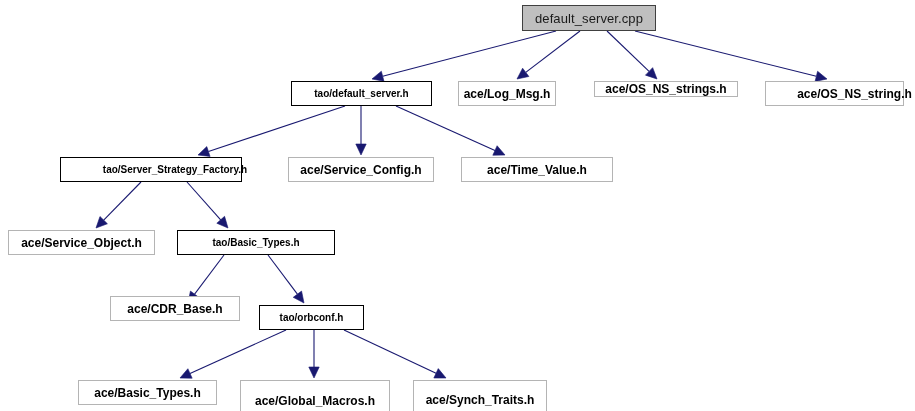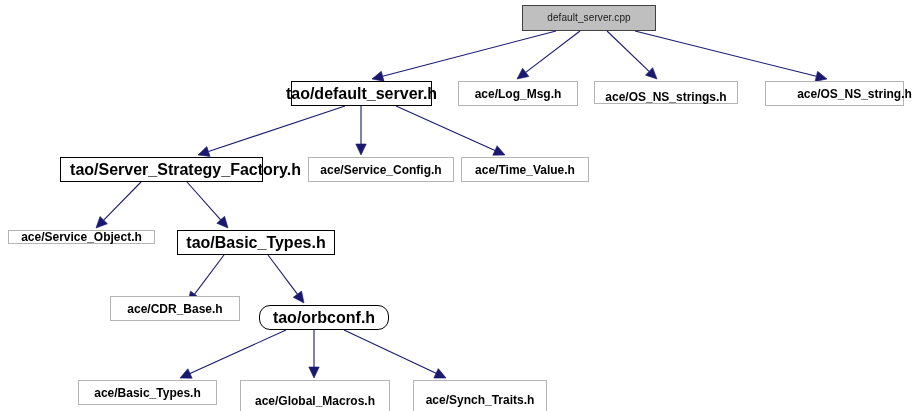--- a/index.html
+++ b/index.html
@@ -44,30 +44,30 @@
   }
   .gnode .gnode-label {
     display: block;
     padding: 0 6px;
   }
   
   .gnode.kind-root {
     background: #bfbfbf;
     border: 1px solid #404040;
     font-weight: normal;
-    font-size: 10px;
+    font-size: 13px;
     color: #1a1a1a;
     letter-spacing: 0.1px;
   }
   
   .gnode.kind-local {
     background: #ffffff;
     border: 1px solid #000000;
     font-weight: bold;
-    font-size: 16px;
+    font-size: 10px;
     color: #000000;
   }
   
   .gnode.kind-ext {
     background: #ffffff;
     border: 1px solid #b4b4b4;
     font-weight: bold;
     font-size: 12px;
     color: #000000;
   }
@@ -106,48 +106,48 @@
       <line class="edge-line" x1="344" y1="330" x2="436.0469942757891" y2="373.31623260037134"></line>
       <polygon class="edge-head" points="446,378 433.8328496868737,378.0212898518165 438.26113886470444,368.61117534892617"></polygon>
     </svg>
   <div id="node-layer">
       <div class="gnode kind-root" style="left: 522px; top: 5px; width: 134px; height: 26px;">
         <span class="gnode-label">default_server.cpp</span>
       </div>
       <div class="gnode kind-local" style="left: 291px; top: 81px; width: 141px; height: 25px;">
         <span class="gnode-label">tao/default_server.h</span>
       </div>
-      <div class="gnode kind-ext" style="left: 458px; top: 81px; width: 120px; height: 25px;">
+      <div class="gnode kind-ext" style="left: 458px; top: 81px; width: 98px; height: 25px;">
         <span class="gnode-label">ace/Log_Msg.h</span>
       </div>
-      <div class="gnode kind-ext" style="left: 594px; top: 81px; width: 144px; height: 23px; align-items: flex-end;">
+      <div class="gnode kind-ext" style="left: 594px; top: 81px; width: 144px; height: 16px;">
         <span class="gnode-label">ace/OS_NS_strings.h</span>
       </div>
       <div class="gnode kind-ext" style="left: 765px; top: 81px; width: 139px; height: 25px; padding-left: 40px;">
         <span class="gnode-label">ace/OS_NS_string.h</span>
       </div>
-      <div class="gnode kind-local" style="left: 60px; top: 157px; width: 203px; height: 25px; padding-left: 48px;">
+      <div class="gnode kind-local" style="left: 60px; top: 157px; width: 182px; height: 25px; padding-left: 48px;">
         <span class="gnode-label">tao/Server_Strategy_Factory.h</span>
       </div>
-      <div class="gnode kind-ext" style="left: 288px; top: 157px; width: 146px; height: 25px; margin-left: 20px;">
+      <div class="gnode kind-ext" style="left: 288px; top: 157px; width: 146px; height: 25px;">
         <span class="gnode-label">ace/Service_Config.h</span>
       </div>
-      <div class="gnode kind-ext" style="left: 461px; top: 157px; width: 128px; height: 25px;">
+      <div class="gnode kind-ext" style="left: 461px; top: 157px; width: 152px; height: 25px;">
         <span class="gnode-label">ace/Time_Value.h</span>
       </div>
-      <div class="gnode kind-ext" style="left: 8px; top: 230px; width: 147px; height: 14px;">
+      <div class="gnode kind-ext" style="left: 8px; top: 230px; width: 147px; height: 25px;">
         <span class="gnode-label">ace/Service_Object.h</span>
       </div>
       <div class="gnode kind-local" style="left: 177px; top: 230px; width: 158px; height: 25px;">
         <span class="gnode-label">tao/Basic_Types.h</span>
       </div>
       <div class="gnode kind-ext" style="left: 110px; top: 296px; width: 130px; height: 25px;">
         <span class="gnode-label">ace/CDR_Base.h</span>
       </div>
-      <div class="gnode kind-local" style="left: 259px; top: 305px; width: 130px; height: 25px; border-radius: 11px;">
+      <div class="gnode kind-local" style="left: 259px; top: 305px; width: 105px; height: 25px;">
         <span class="gnode-label">tao/orbconf.h</span>
       </div>
       <div class="gnode kind-ext" style="left: 78px; top: 380px; width: 139px; height: 25px; text-align: center;">
         <span class="gnode-label">ace/Basic_Types.h</span>
       </div>
       <div class="gnode kind-ext" style="left: 240px; top: 380px; width: 150px; height: 42px;">
         <span class="gnode-label">ace/Global_Macros.h</span>
       </div>
       <div class="gnode kind-ext" style="left: 413px; top: 380px; width: 134px; height: 40px;">
         <span class="gnode-label">ace/Synch_Traits.h</span>

